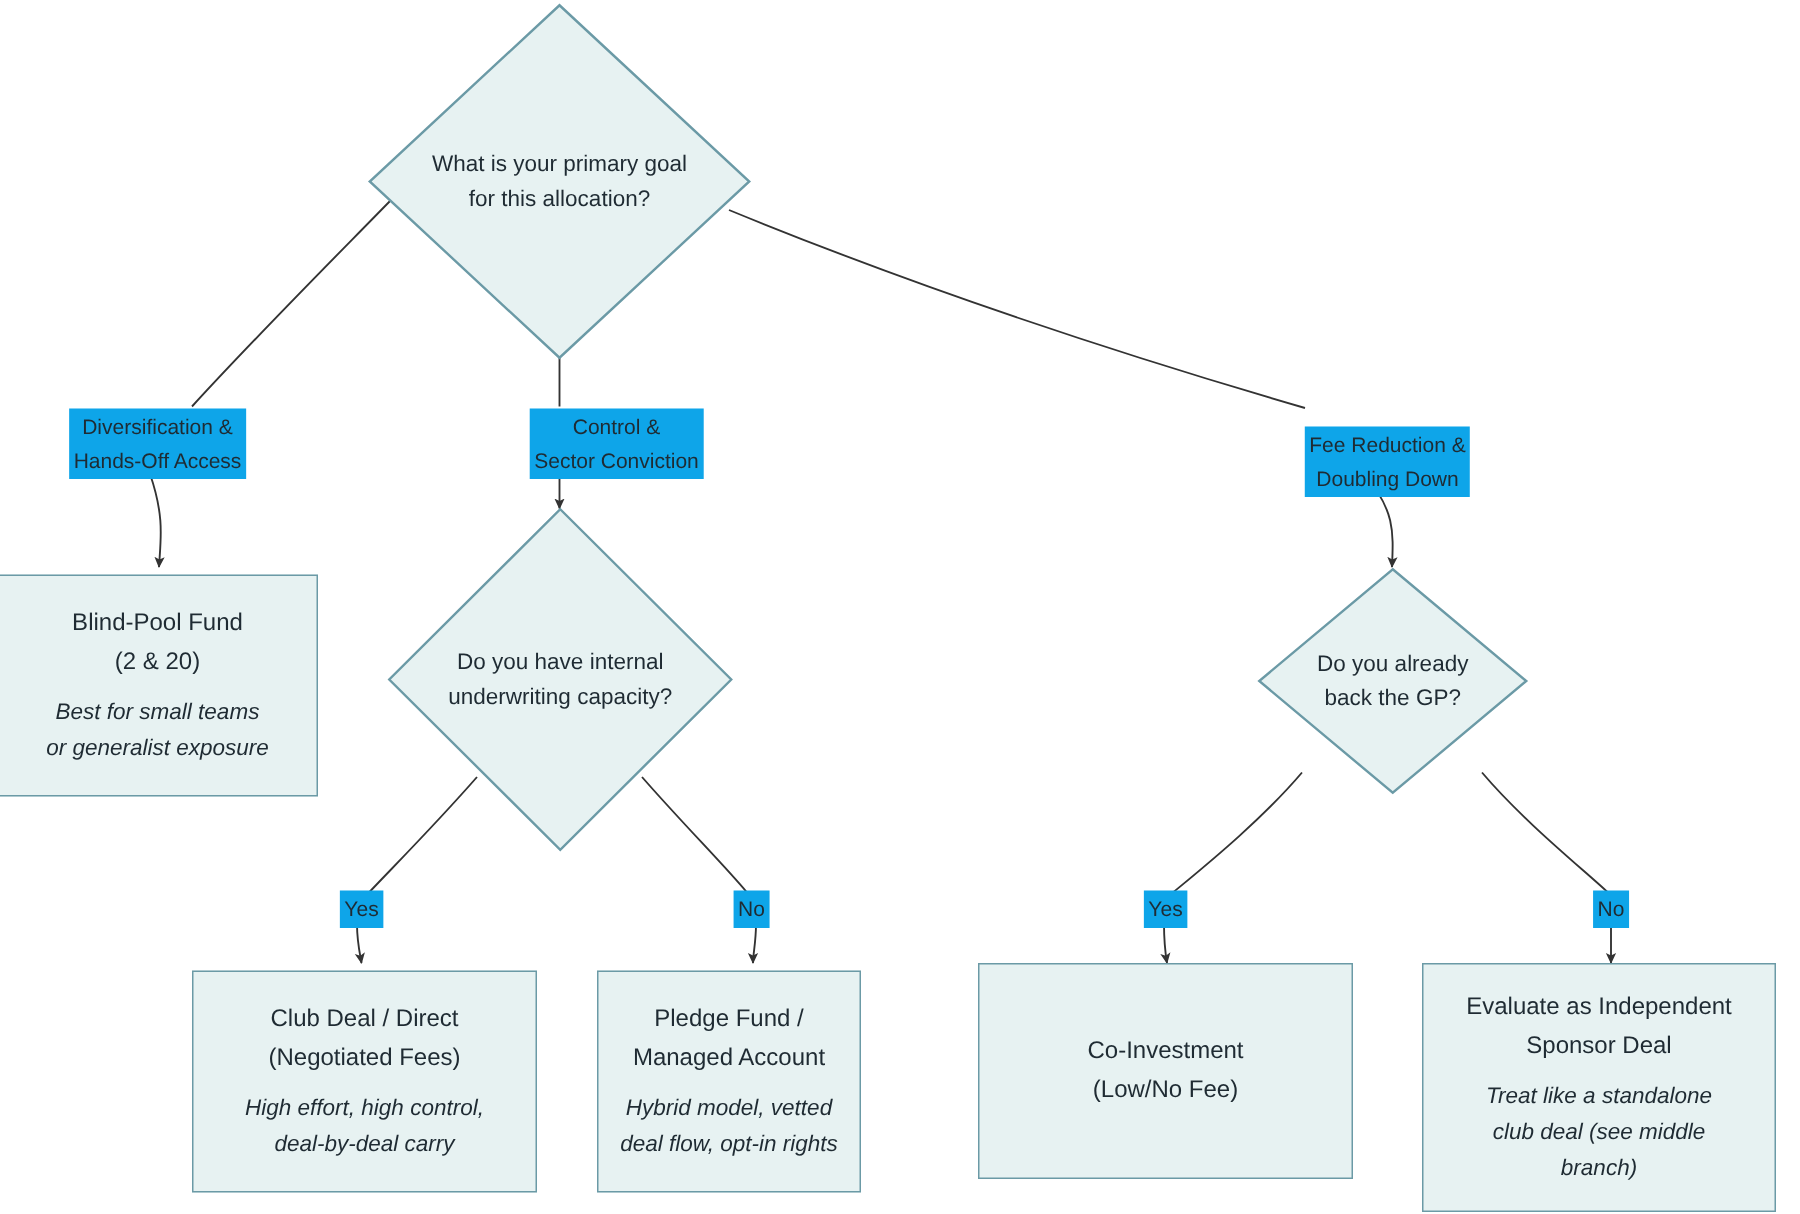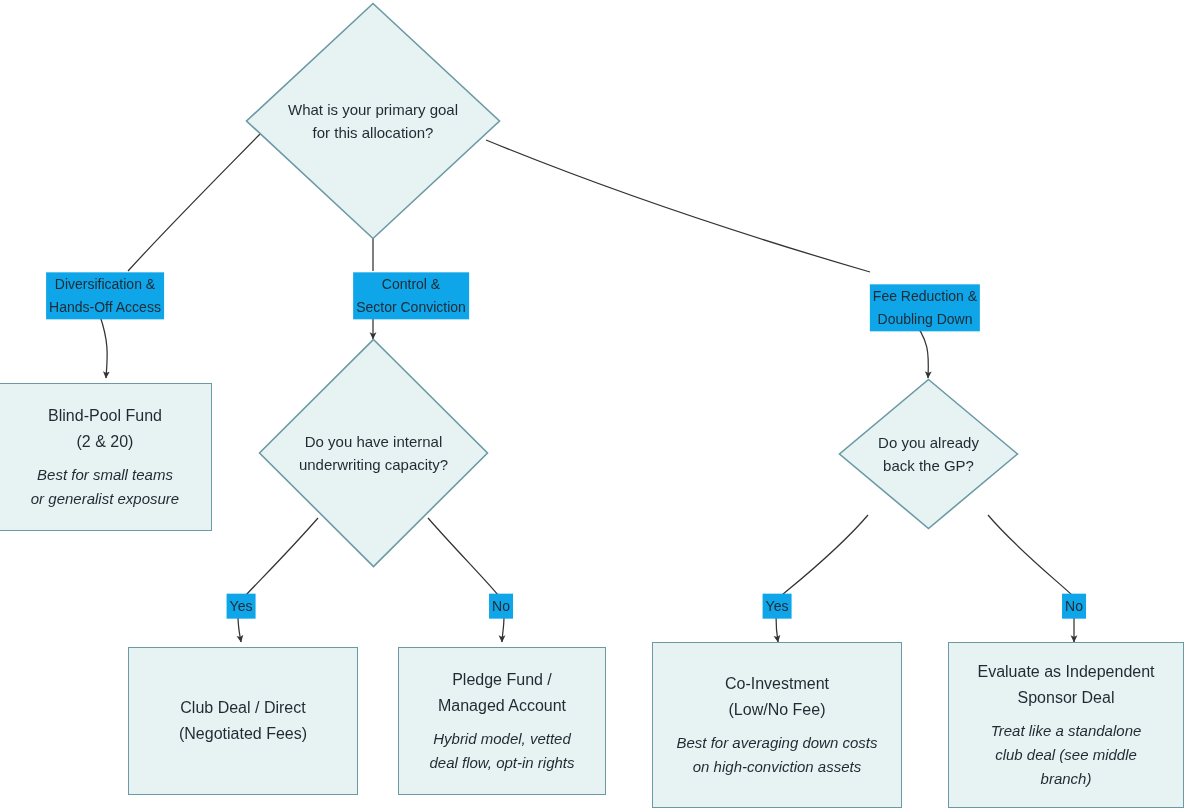--- a/index.html
+++ b/index.html
@@ -152,34 +152,34 @@
   <div class="rect" style="left:-2px; top:383px; width:214px; height:148px;">
     <div class="rtitle">Blind-Pool Fund
 (2 &amp; 20)</div>
     <div class="rsub">Best for small teams
 or generalist exposure</div>
   </div>
 
   <div class="rect" style="left:128px; top:647px; width:230px; height:148px;">
     <div class="rtitle">Club Deal / Direct
 (Negotiated Fees)</div>
-  </div>
-
-  <div class="rect" style="left:398px; top:647px; width:208px; height:148px;">
+    <div class="rsub">High effort, high control,
+deal-by-deal carry</div>
+  </div>
+
+  <div class="rect" style="left:398px; top:647px; width:176px; height:148px;">
     <div class="rtitle">Pledge Fund /
 Managed Account</div>
     <div class="rsub">Hybrid model, vetted
 deal flow, opt-in rights</div>
   </div>
 
-  <div class="rect" style="left:652px; top:642px; width:250px; height:166px;">
+  <div class="rect" style="left:652px; top:642px; width:250px; height:144px;">
     <div class="rtitle">Co-Investment
 (Low/No Fee)</div>
-    <div class="rsub">Best for averaging down costs
-on high-conviction assets</div>
   </div>
 
   <div class="rect" style="left:948px; top:642px; width:236px; height:166px;">
     <div class="rtitle">Evaluate as Independent
 Sponsor Deal</div>
     <div class="rsub">Treat like a standalone
 club deal (see middle
 branch)</div>
   </div>
 

